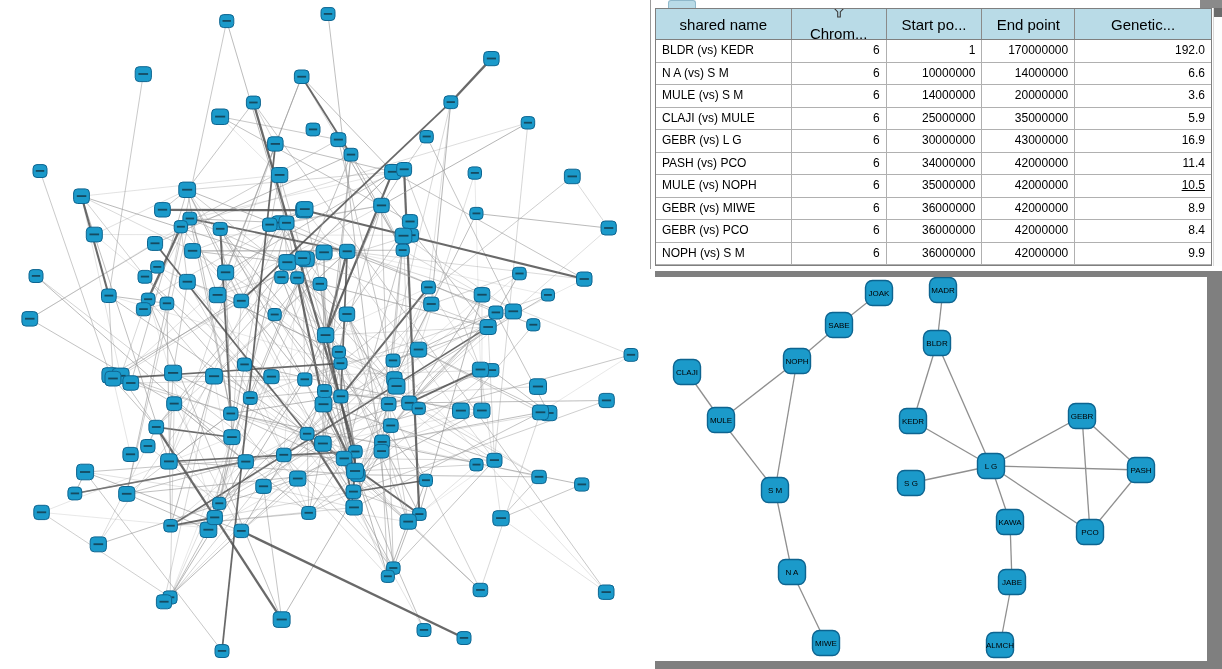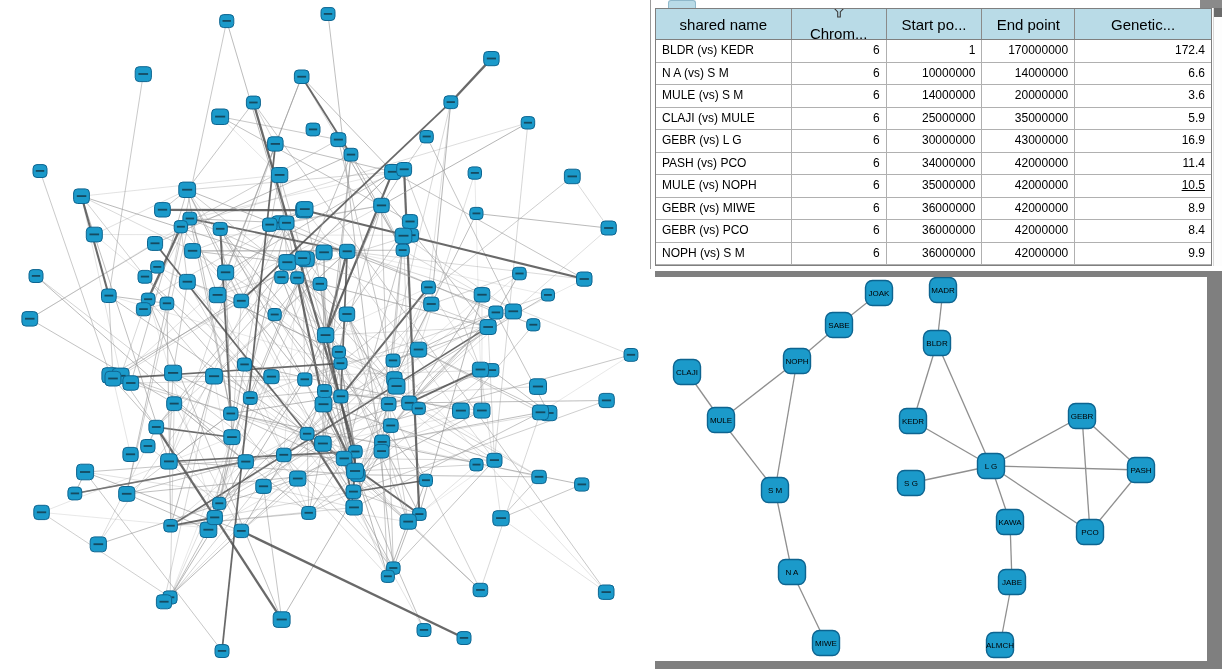--- a/index.html
+++ b/index.html
@@ -817,21 +817,21 @@
       <div class="hcell" style="width: 136px;">
         <span>Genetic...</span>
       </div>
     </div>
     <div class="tbody">
         <div class="trow">
           <div class="tcell al" style="width: 136px;">BLDR (vs) KEDR</div>
           <div class="tcell ar" style="width: 95px;">6</div>
           <div class="tcell ar" style="width: 96px;">1</div>
           <div class="tcell ar" style="width: 93px;">170000000</div>
-          <div class="tcell ar" style="width: 136px;">172.4</div>
+          <div class="tcell ar" style="width: 136px;">192.0</div>
         </div>
         <div class="trow">
           <div class="tcell al" style="width: 136px;">N A (vs) S M</div>
           <div class="tcell ar" style="width: 95px;">6</div>
           <div class="tcell ar" style="width: 96px;">10000000</div>
           <div class="tcell ar" style="width: 93px;">14000000</div>
           <div class="tcell ar" style="width: 136px;">6.6</div>
         </div>
         <div class="trow">
           <div class="tcell al" style="width: 136px;">MULE (vs) S M</div>

